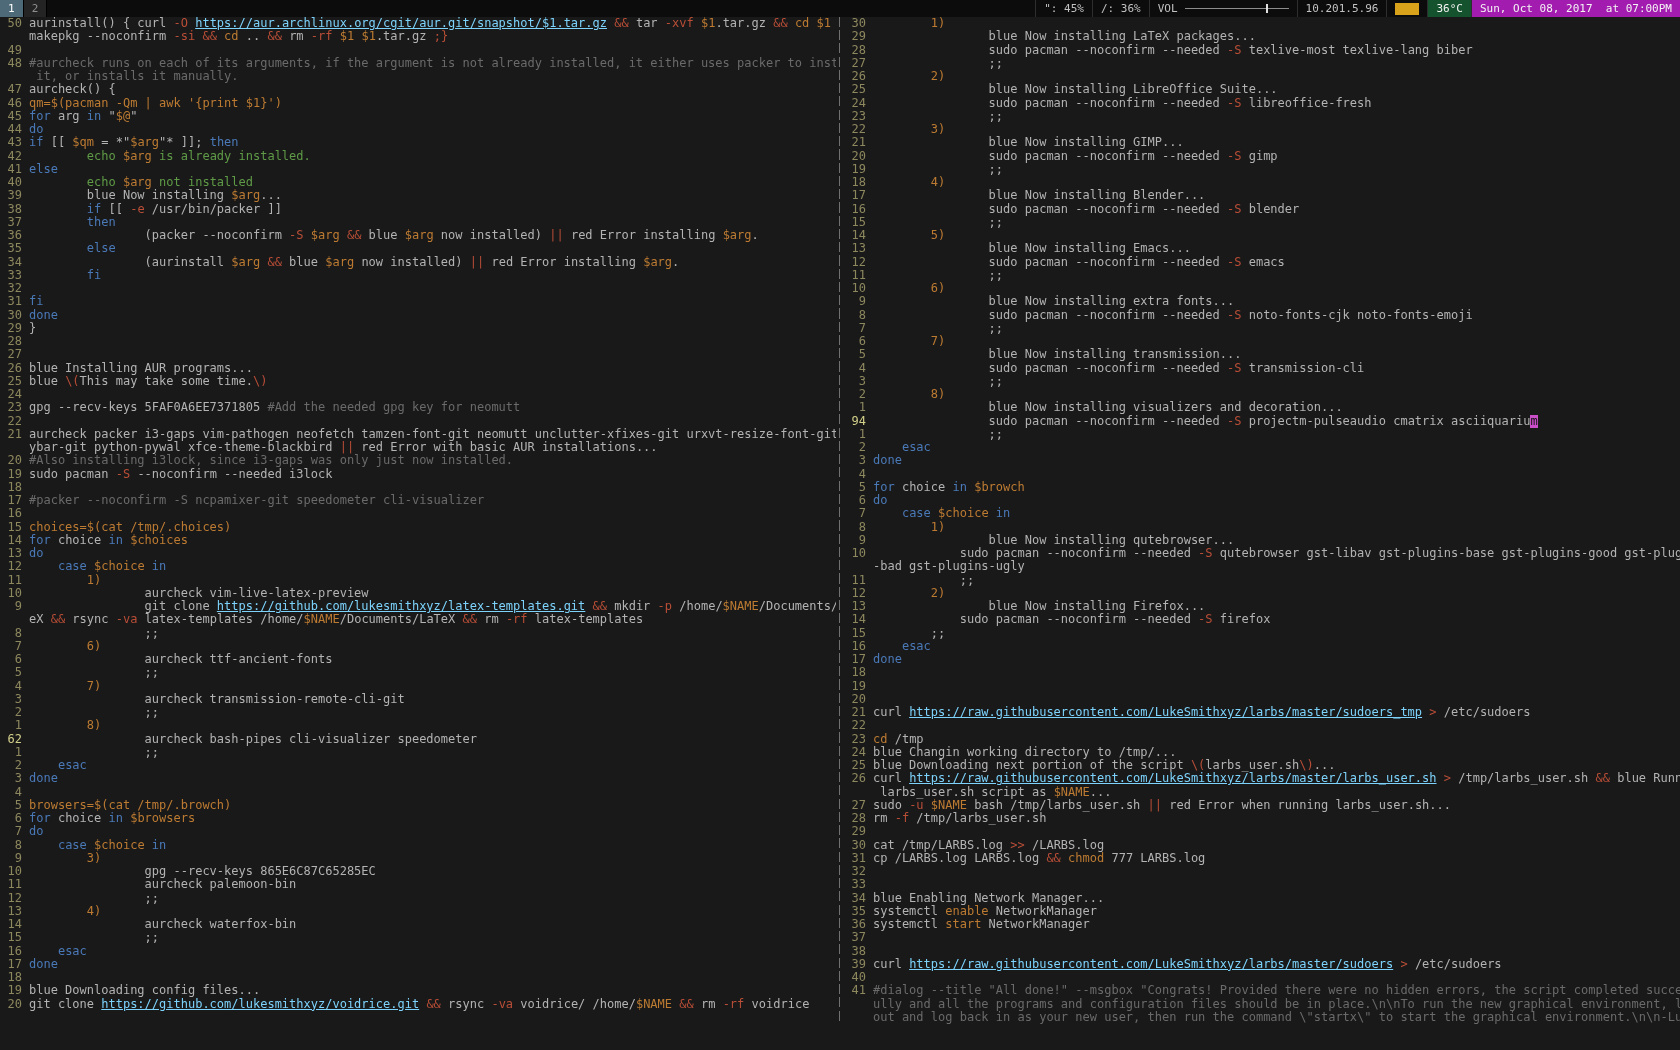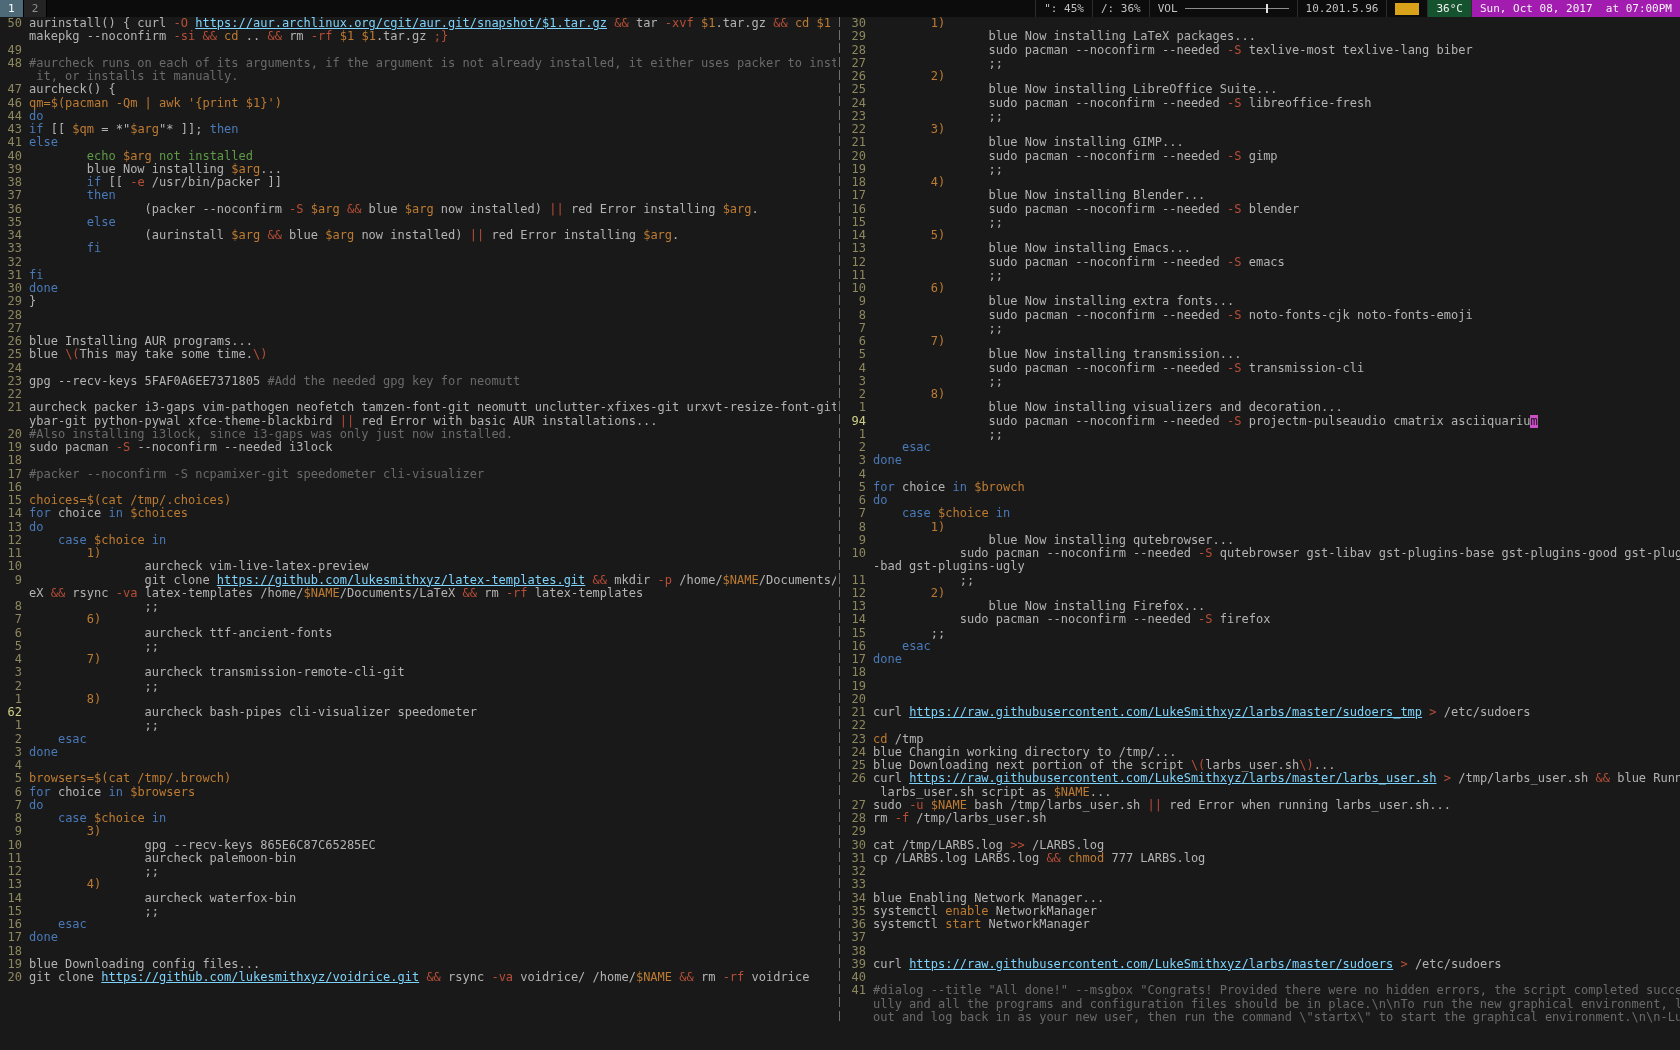--- a/index.html
+++ b/index.html
@@ -90,22 +90,24 @@
   <div class="editor">
     <div class="panes">
       <div class="pane" id="left-pane">
           <div class="row"><span class="ln">50</span><span class="tx"><span class="x-df">aurinstall() { curl </span><span class="x-op">-O</span><span class="x-df"> </span><span class="x-url">https://aur.archlinux.org/cgit/aur.git/snapshot/$1.tar.gz</span><span class="x-df"> </span><span class="x-op">&amp;&amp;</span><span class="x-df"> tar </span><span class="x-op">-xvf</span><span class="x-df"> </span><span class="x-var">$1</span><span class="x-df">.tar.gz </span><span class="x-op">&amp;&amp;</span><span class="x-df"> </span><span class="x-var">cd</span><span class="x-df"> </span><span class="x-var">$1</span><span class="x-df"> </span></span></div>
           <div class="row"><span class="ln"></span><span class="tx"><span class="x-df">makepkg --noconfirm </span><span class="x-op">-si</span><span class="x-df"> </span><span class="x-op">&amp;&amp;</span><span class="x-df"> </span><span class="x-var">cd</span><span class="x-df"> .. </span><span class="x-op">&amp;&amp;</span><span class="x-df"> rm </span><span class="x-op">-rf</span><span class="x-df"> </span><span class="x-var">$1</span><span class="x-df"> </span><span class="x-var">$1</span><span class="x-df">.tar.gz </span><span class="x-op">;}</span></span></div>
           <div class="row"><span class="ln">49</span><span class="tx"></span></div>
           <div class="row"><span class="ln">48</span><span class="tx"><span class="x-cmt">#aurcheck runs on each of its arguments, if the argument is not already installed, it either uses packer to install</span></span></div>
           <div class="row"><span class="ln"></span><span class="tx"><span class="x-cmt"> it, or installs it manually.</span></span></div>
           <div class="row"><span class="ln">47</span><span class="tx"><span class="x-df">aurcheck() {</span></span></div>
           <div class="row"><span class="ln">46</span><span class="tx"><span class="x-var">qm=$(pacman -Qm | awk '{print $1}')</span></span></div>
+          <div class="row"><span class="ln">45</span><span class="tx"><span class="x-kw">for</span><span class="x-df"> arg </span><span class="x-kw">in</span><span class="x-df"> "</span><span class="x-var">$@</span><span class="x-df">"</span></span></div>
           <div class="row"><span class="ln">44</span><span class="tx"><span class="x-kw">do</span></span></div>
           <div class="row"><span class="ln">43</span><span class="tx"><span class="x-kw">if</span><span class="x-df"> [[ </span><span class="x-var">$qm</span><span class="x-df"> = *"</span><span class="x-var">$arg</span><span class="x-df">"* ]]; </span><span class="x-kw">then</span></span></div>
+          <div class="row"><span class="ln">42</span><span class="tx"><span class="x-grn">        echo </span><span class="x-var">$arg</span><span class="x-grn"> is already installed.</span></span></div>
           <div class="row"><span class="ln">41</span><span class="tx"><span class="x-kw">else</span></span></div>
           <div class="row"><span class="ln">40</span><span class="tx"><span class="x-grn">        echo </span><span class="x-var">$arg</span><span class="x-grn"> not installed</span></span></div>
           <div class="row"><span class="ln">39</span><span class="tx"><span class="x-df">        blue Now installing </span><span class="x-var">$arg</span><span class="x-df">...</span></span></div>
           <div class="row"><span class="ln">38</span><span class="tx"><span class="x-df">        </span><span class="x-kw">if</span><span class="x-df"> [[ </span><span class="x-op">-e</span><span class="x-df"> /usr/bin/packer ]]</span></span></div>
           <div class="row"><span class="ln">37</span><span class="tx"><span class="x-df">        </span><span class="x-kw">then</span></span></div>
           <div class="row"><span class="ln">36</span><span class="tx"><span class="x-df">                (packer --noconfirm </span><span class="x-op">-S</span><span class="x-df"> </span><span class="x-var">$arg</span><span class="x-df"> </span><span class="x-op">&amp;&amp;</span><span class="x-df"> blue </span><span class="x-var">$arg</span><span class="x-df"> now installed) </span><span class="x-op">||</span><span class="x-df"> red Error installing </span><span class="x-var">$arg</span><span class="x-df">.</span></span></div>
           <div class="row"><span class="ln">35</span><span class="tx"><span class="x-df">        </span><span class="x-kw">else</span></span></div>
           <div class="row"><span class="ln">34</span><span class="tx"><span class="x-df">                (aurinstall </span><span class="x-var">$arg</span><span class="x-df"> </span><span class="x-op">&amp;&amp;</span><span class="x-df"> blue </span><span class="x-var">$arg</span><span class="x-df"> now installed) </span><span class="x-op">||</span><span class="x-df"> red Error installing </span><span class="x-var">$arg</span><span class="x-df">.</span></span></div>
           <div class="row"><span class="ln">33</span><span class="tx"><span class="x-df">        </span><span class="x-kw">fi</span></span></div>
           <div class="row"><span class="ln">32</span><span class="tx"></span></div>

